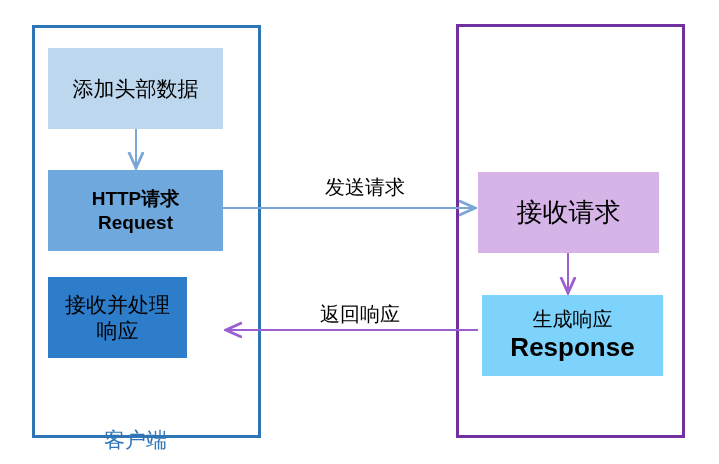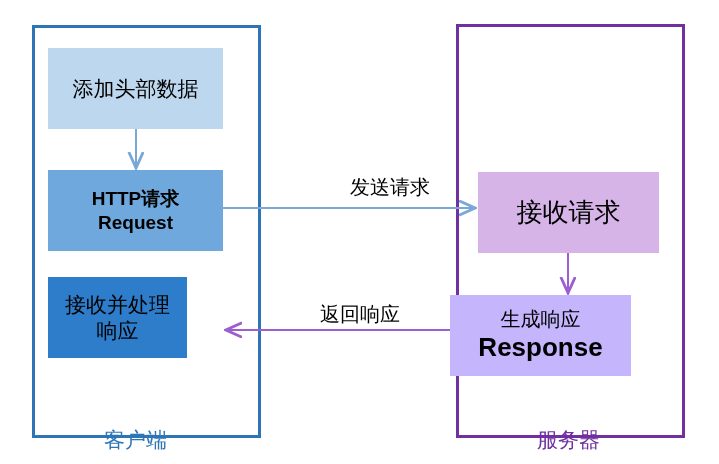--- a/index.html
+++ b/index.html
@@ -91,25 +91,25 @@
   #box-receive-request {
     left: 478px;
     top: 172px;
     width: 181px;
     height: 81px;
     background: #D6B4E8;
     font-size: 26px;
     font-weight: normal;
   }
   #box-generate-response {
-    left: 450px;
+    left: 482px;
     top: 295px;
     width: 181px;
     height: 81px;
-    background: #c4b5fd;
+    background: #7dd3fc;
     font-size: 20px;
     font-weight: normal;
   }
   #box-generate-response .line2 {
     font-weight: bold;
     font-size: 26px;
   }
 
   
   .role-label {
@@ -137,21 +137,20 @@
     position: absolute;
     font-size: 20px;
     color: #000000;
     white-space: nowrap;
     text-align: center;
   }
   #label-send-request {
     left: 300px;
     top: 174px;
     width: 130px;
-    text-align: right;
   }
   #label-return-response {
     left: 295px;
     top: 301px;
     width: 130px;
   }
 
   
   #connectors {
     position: absolute;
@@ -209,15 +208,14 @@
 
   <div class="box" id="box-generate-response">
     <span class="line1">生成响应</span>
     <span class="line2">Response</span>
   </div>
 
   <div class="flow-label" id="label-send-request">发送请求</div>
   <div class="flow-label" id="label-return-response">返回响应</div>
 
   <div class="role-label" id="label-client">客户端</div>
-  <div class="role-label" id="label-server">服务器</div>
 
 </div>
 
 </body></html>

